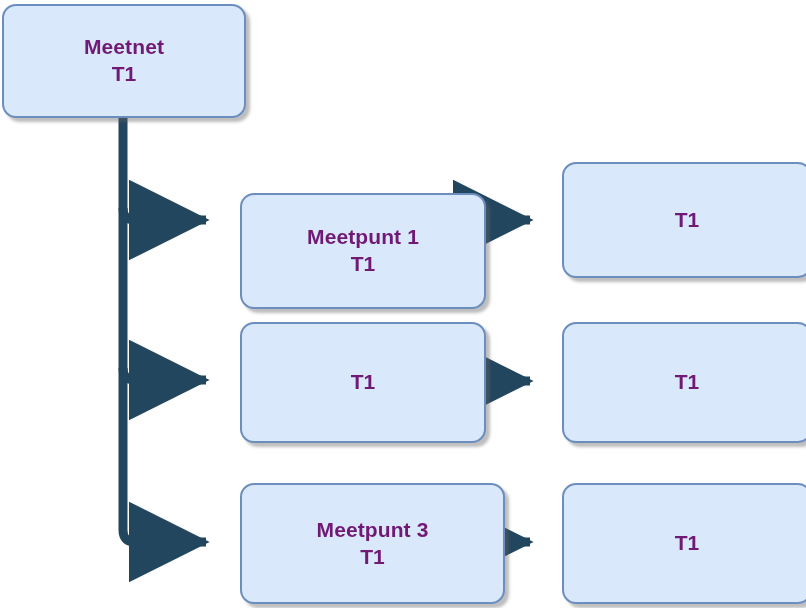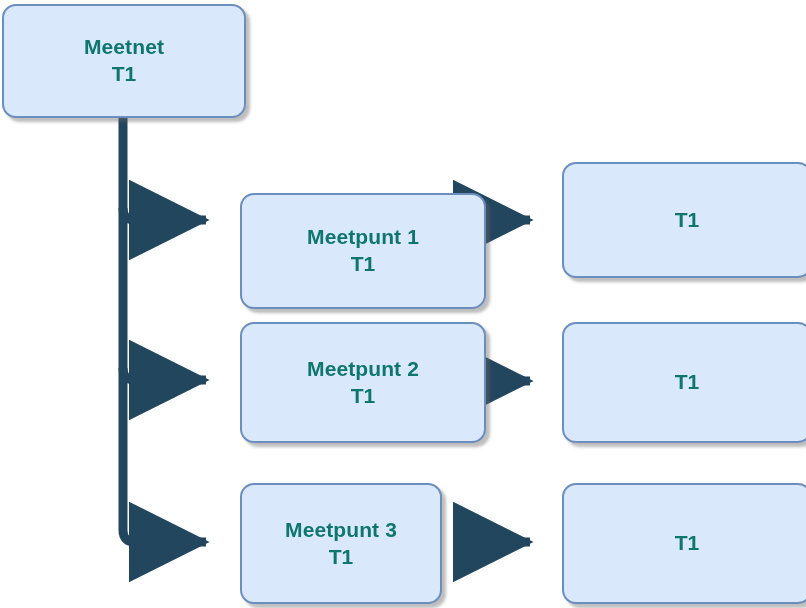--- a/index.html
+++ b/index.html
@@ -28,39 +28,39 @@
     box-sizing: border-box;
     background: #dae8fc;
     border: 2px solid #6c8ebf;
     border-radius: 14px;
     box-shadow: 4px 4px 3px rgba(100,100,100,0.42);
     display: flex;
     flex-direction: column;
     align-items: center;
     justify-content: center;
     text-align: center;
-    color: #0f766e;
+    color: #701a75;
     font-size: 21px;
     font-weight: bold;
     line-height: 1.28;
     letter-spacing: 0.1px;
   }
   .node .line2 {
     display: block;
   }
   
   #node-root {
     left: 2px;
     top: 4px;
     width: 244px;
     height: 114px;
   }
   #node-mp1 { left: 240px; top: 162px;  width: 246px; height: 116px; margin-top: 31px; }
   #node-mp2 { left: 240px; top: 322px;  width: 246px; height: 121px; }
-  #node-mp3 { left: 240px; top: 483px;  width: 202px; height: 121px; }
+  #node-mp3 { left: 240px; top: 483px;  width: 265px; height: 121px; }
   #node-gb1 { left: 562px; top: 162px;  width: 250px; height: 116px; }
   #node-gb2 { left: 562px; top: 322px;  width: 250px; height: 121px; }
   #node-gb3 { left: 562px; top: 483px;  width: 250px; height: 121px; }
 </style>
 </head>
 <body>
 
 <div id="canvas">
 
   <svg class="edge-layer" viewBox="0 0 806 608" width="806" height="608" xmlns="http://www.w3.org/2000/svg">
@@ -89,21 +89,20 @@
     <span class="line1">Meetnet</span>
     <span class="line2">T1</span>
   </div>
 
   <div class="node" id="node-mp1">
     <span class="line1">Meetpunt 1</span>
     <span class="line2">T1</span>
   </div>
 
   <div class="node" id="node-mp2">
-    <span class="line1">Meetpunt 2</span>
     <span class="line2">T1</span>
   </div>
 
   <div class="node" id="node-mp3">
     <span class="line1">Meetpunt 3</span>
     <span class="line2">T1</span>
   </div>
 
   <div class="node" id="node-gb1">
     <span class="line2">T1</span>

